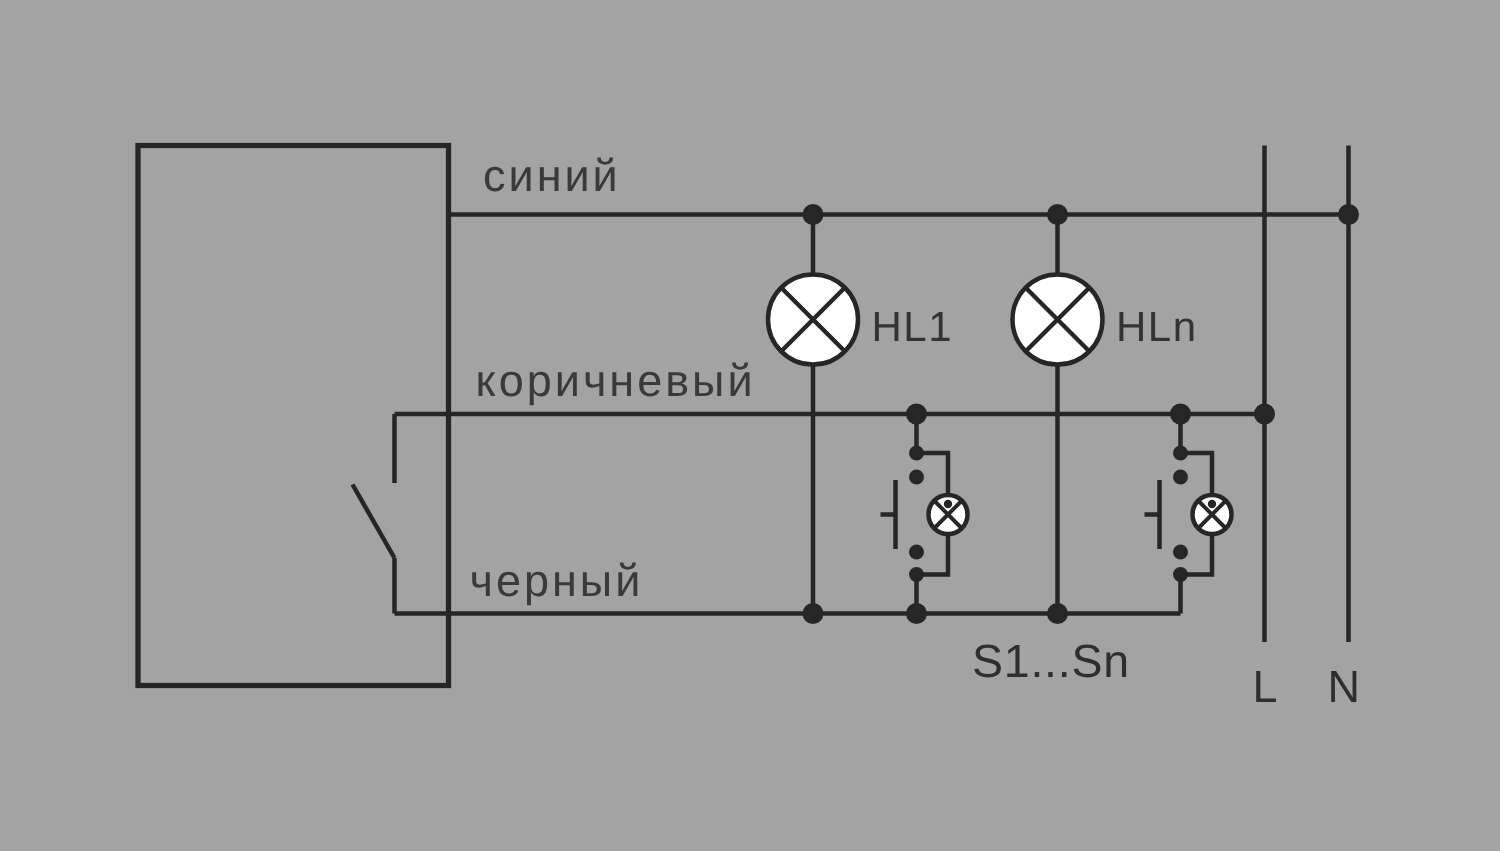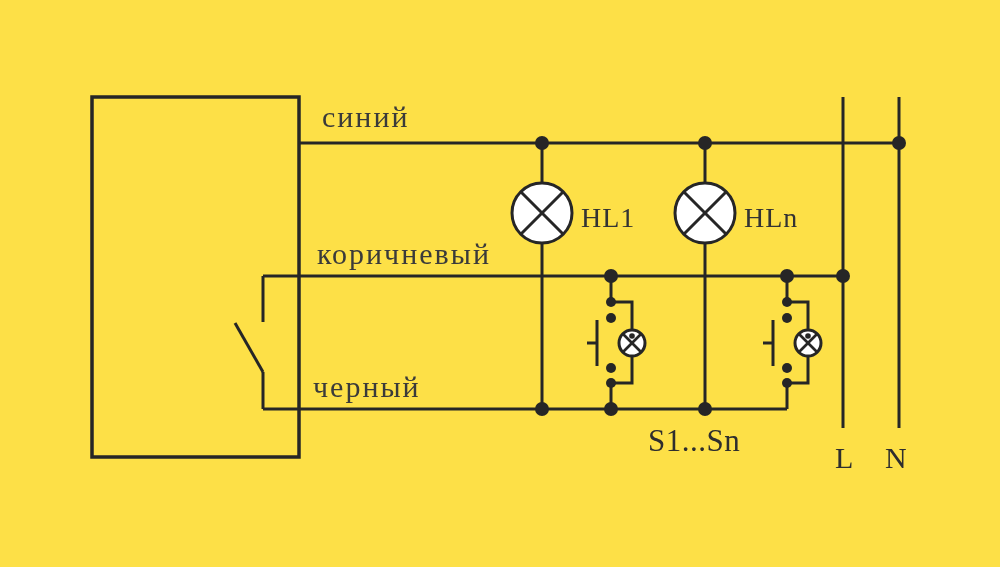--- a/index.html
+++ b/index.html
@@ -1,18 +1,18 @@
 <!DOCTYPE html>
 <html><head>
 <meta charset="utf-8">
 <style>
   html,body{margin:0;padding:0;background:#ffffff;}
   .canvas{
-    position:relative;width:1000px;height:567px;background:#fde047;
-    font-family:Liberation Serif, serif;overflow:hidden;text-align:center;
+    position:relative;width:1000px;height:567px;background:#a3a3a3;
+    font-family:Liberation Sans, sans-serif;overflow:hidden;text-align:center;
   }
   svg{display:block;}
   .wire{stroke:#262626;stroke-width:3;fill:none;}
   .boxline{stroke:#262626;stroke-width:3.5;fill:none;}
   .sym{stroke:#262626;stroke-width:3;fill:none;}
   .symthin{stroke:#262626;stroke-width:2.6;fill:none;}
   .dot{fill:#262626;stroke:none;}
   .lampbody{fill:#ffffff;stroke:#262626;stroke-width:3;}
   text{fill:#333333;}
   .cyr-label{font-size:30px;letter-spacing:2px;fill:#3a3a3a;}

